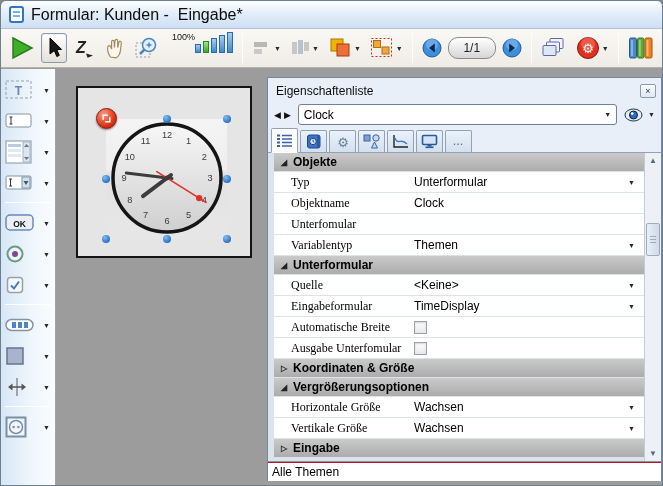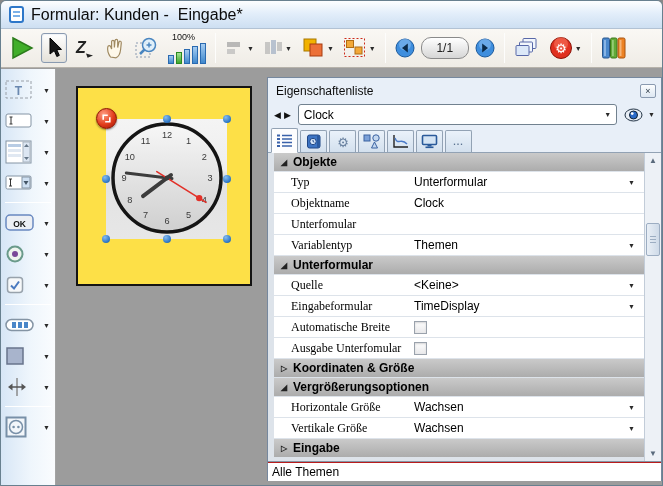--- a/index.html
+++ b/index.html
@@ -11,36 +11,36 @@
   .title-icon{width:15px;height:17px;border:2px solid #2d77c9;border-radius:3px;background:#fff;position:relative;flex:0 0 auto;}
   .title-icon:before{content:'';position:absolute;left:2px;top:3px;right:2px;height:2px;background:#7ab0e8;box-shadow:0 4px 0 #7ab0e8;}
   .title-text{font-size:16px;color:#0c0c0c;white-space:pre;}
   
   .toolbar{height:39px;background:linear-gradient(#faf8f4,#efece6);border-bottom:1px solid #b6b2aa;display:flex;align-items:center;padding:0 5px;gap:3px;}
   .tbtn{height:30px;min-width:26px;display:flex;align-items:center;justify-content:center;border:1px solid transparent;border-radius:3px;padding:0 2px;}
   .tbtn.active{border-color:#8a9ab0;background:linear-gradient(#ffffff,#e5e1d8);box-shadow:inset 0 0 2px #cfd8e2;}
   .ticon{display:flex;align-items:center;}
   .tsep{width:1px;height:30px;background:#ccc8c0;border-right:1px solid #fdfdfc;margin:0 3px;flex:0 0 auto;}
   .caret{font-size:7px;color:#2a2a2a;margin-left:2px;}
-  .zoomctl{display:flex;flex-direction:column;align-items:flex-start;justify-content:space-between;height:34px;padding:0 2px;}
+  .zoomctl{display:flex;flex-direction:row;align-items:flex-start;justify-content:flex-start;height:34px;padding:0 2px;}
   .zlabel{font-size:9px;line-height:10px;color:#111;margin-left:4px;}
   .bars{display:flex;align-items:flex-end;gap:2px;}
   .bar{display:block;width:6px;border:1px solid #2a6ab0;background:linear-gradient(#a6cdf2,#4089cd);}
   .bar.green{border-color:#2a8a20;background:linear-gradient(#a5e393,#3fa52d);}
   .pagefield{background:linear-gradient(#ffffff,#d6d6d6);border:1px solid #8a8a8a !important;border-radius:10px;height:22px;min-width:48px;font-size:12px;color:#222;}
   
   .main{position:absolute;top:68px;left:0;right:0;bottom:0;}
   
   .palette{position:absolute;left:0;top:0;bottom:0;width:55px;background:linear-gradient(to right,#d7e6f6,#eff6fc 55%,#fafcfe);border-right:1px solid #a3a3a3;padding-top:9px;}
   .pitem{display:flex;align-items:center;height:24px;margin:0 2px 7px 4px;}
   .pitem .caret{margin-left:auto;margin-right:3px;}
   .psep{height:1px;background:#e6ddcb;border-bottom:1px solid #fff;margin:2px 4px 8px 4px;}
   
   .canvas{position:absolute;left:55px;top:0;right:0;bottom:0;background:#9c9c9c;}
-  .form{position:absolute;left:20px;top:17px;width:176px;height:200px;background:#fde047;border:2px solid #141414;}
+  .form{position:absolute;left:20px;top:17px;width:176px;height:172px;background:#e5e5e5;border:2px solid #141414;}
   .widget{position:absolute;left:28px;top:31px;width:121px;height:120px;background:linear-gradient(#f4f4f4 0%,#eeeeee 42%,#e2e2e2 46%,#e7e7e7 100%);}
   .handle{position:absolute;width:8px;height:8px;border-radius:50%;background:radial-gradient(circle at 35% 30%,#85bbf0,#3079c7 65%,#1a5a9a);}
   .badge{position:absolute;left:18px;top:20px;width:21px;height:21px;border-radius:50%;border:1px solid #8a1202;background:radial-gradient(circle at 35% 28%,#ff9d82,#e23d1c 55%,#9c1404);box-shadow:0 1px 2px rgba(0,0,0,.45);display:flex;align-items:center;justify-content:center;z-index:3;}
   
   .panel{position:absolute;left:266px;top:8px;width:395px;height:404px;background:#e8eff8;border:1px solid #76889e;display:flex;flex-direction:column;}
   .panel-header{height:23px;display:flex;align-items:center;padding:2px 5px 0 8px;font-size:12px;color:#0c0c0c;}
   .close-btn{margin-left:auto;width:16px;height:14px;border:1px solid #8a9ab0;border-radius:2px;background:linear-gradient(#fcfdfe,#dde7f2);font-size:9px;line-height:12px;text-align:center;color:#33404e;}
   .panel-nav{height:27px;display:flex;align-items:center;padding:0 6px;gap:3px;}
   .navarrow{font-size:9px;color:#111;}
   .combo{flex:1;height:21px;background:#fff;border:1px solid #71818f;border-radius:3px;display:flex;align-items:center;padding:0 5px;font-size:12px;color:#000;margin:0 4px;}

